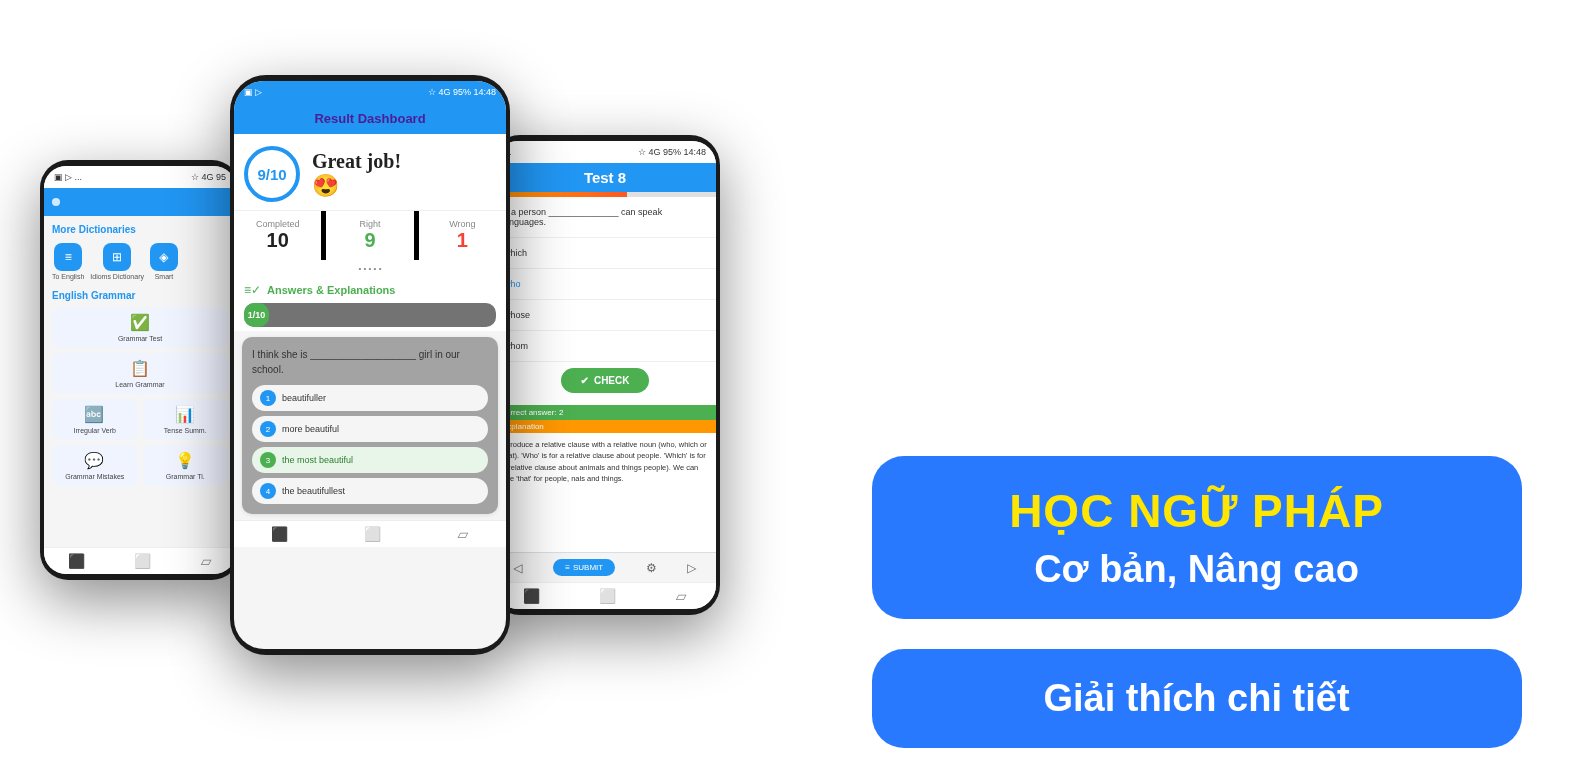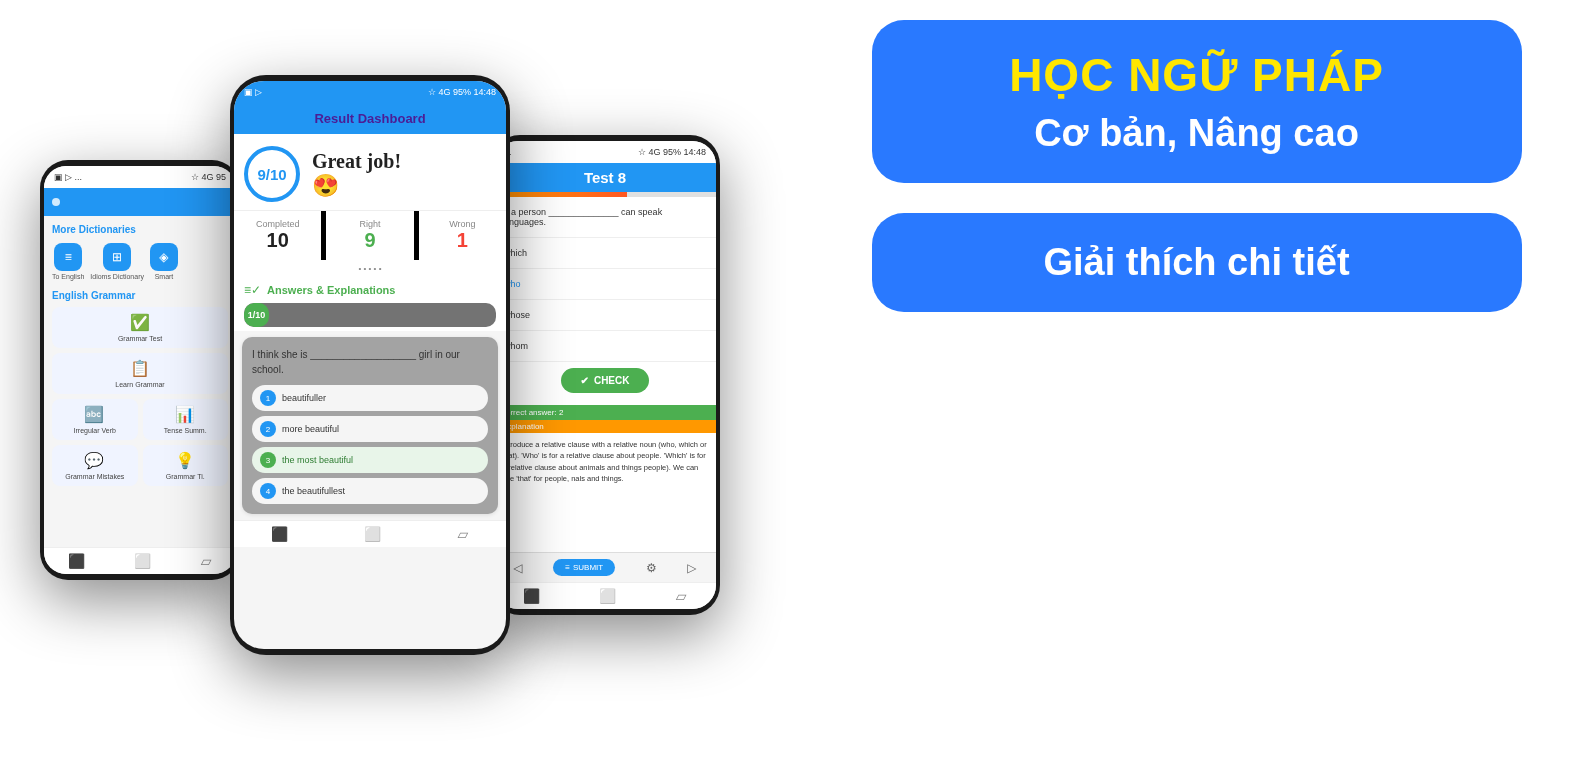--- a/index.html
+++ b/index.html
@@ -24,21 +24,21 @@
       flex-shrink: 0;
     }
 
     
     .right-section {
       flex: 1;
       height: 768px;
       display: flex;
       flex-direction: column;
       align-items: center;
-      justify-content: flex-start;
+      justify-content: flex-end;
       gap: 30px;
       padding: 20px;
     }
 
     .card-box {
       background: #2979FF;
       border-radius: 32px;
       width: 650px;
       padding: 28px 40px;
       display: flex;

